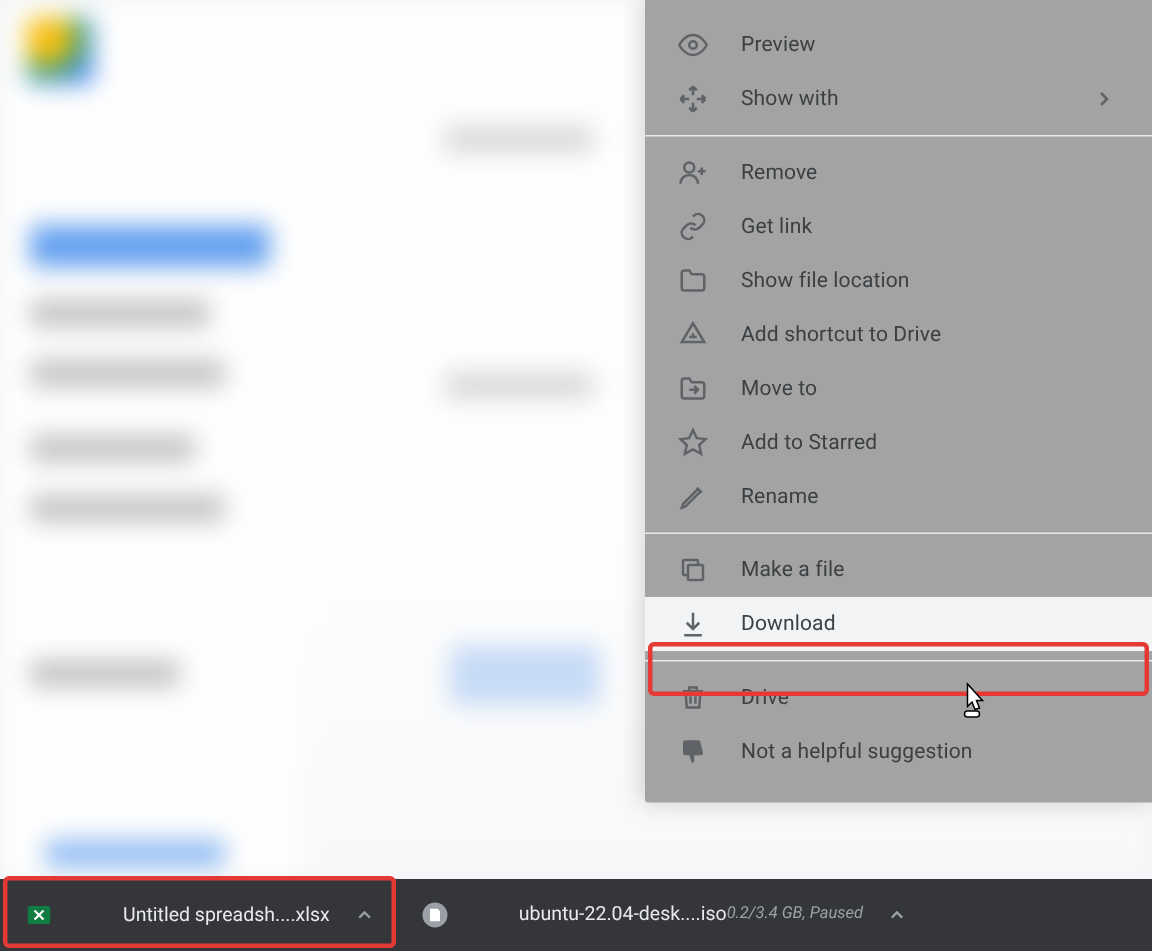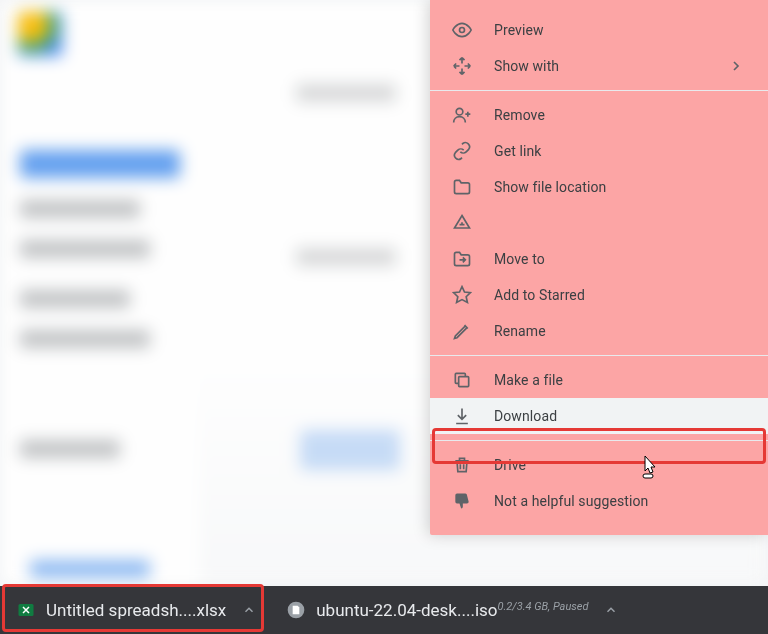--- a/index.html
+++ b/index.html
@@ -50,21 +50,21 @@
       background: #5f6368;
       opacity: 0.25;
       border-radius: 4px;
     }
 
     .context-menu {
       position: absolute;
       top: 0;
       right: 0;
       width: 338px;
-      background: #fca5a5;
+      background: #a3a3a3;
       box-shadow: -2px 0 16px rgba(0,0,0,0.18);
       border-radius: 0 0 0 2px;
       padding: 12px 0 16px 0;
       font-size: 14px;
       color: #3c4043;
     }
     .menu-item {
       display: flex;
       align-items: center;
       height: 36px;
@@ -148,22 +148,23 @@
       align-items: center;
       justify-content: center;
     }
     .tray-item .file-text {
       display: flex;
       flex-direction: row;
       line-height: 1.2;
     }
     .tray-item .file-name {
       color: #e8eaed;
-      font-size: 17px;
+      font-size: 13px;
       white-space: nowrap;
+      margin-left: 36px;
     }
     .tray-item .file-sub {
       color: #9aa0a6;
       font-size: 11px;
       font-style: italic;
     }
     .tray-item .tray-chevron {
       margin-left: 6px;
       color: #9aa0a6;
     }
@@ -238,20 +239,21 @@
     </span>
     <span class="label">Show file location</span>
   </div>
   <div class="menu-item">
     <span class="icon">
       <svg width="20" height="20" viewBox="0 0 24 24" fill="none" stroke="#5f6368" stroke-width="2">
           <path d="M12 3l9 15H3L12 3z"></path>
           <path d="M12 11v3M15 14h-6"></path>
         </svg>
     </span>
+    <span class="label">Add shortcut to Drive</span>
   </div>
   <div class="menu-item">
     <span class="icon">
       <svg width="20" height="20" viewBox="0 0 24 24" fill="none" stroke="#5f6368" stroke-width="2">
           <path d="M3 6a2 2 0 0 1 2-2h4l2 3h8a2 2 0 0 1 2 2v9a2 2 0 0 1-2 2H5a2 2 0 0 1-2-2V6z"></path>
           <path d="M9 13h6M13 10l3 3-3 3"></path>
         </svg>
     </span>
     <span class="label">Move to</span>
   </div>

